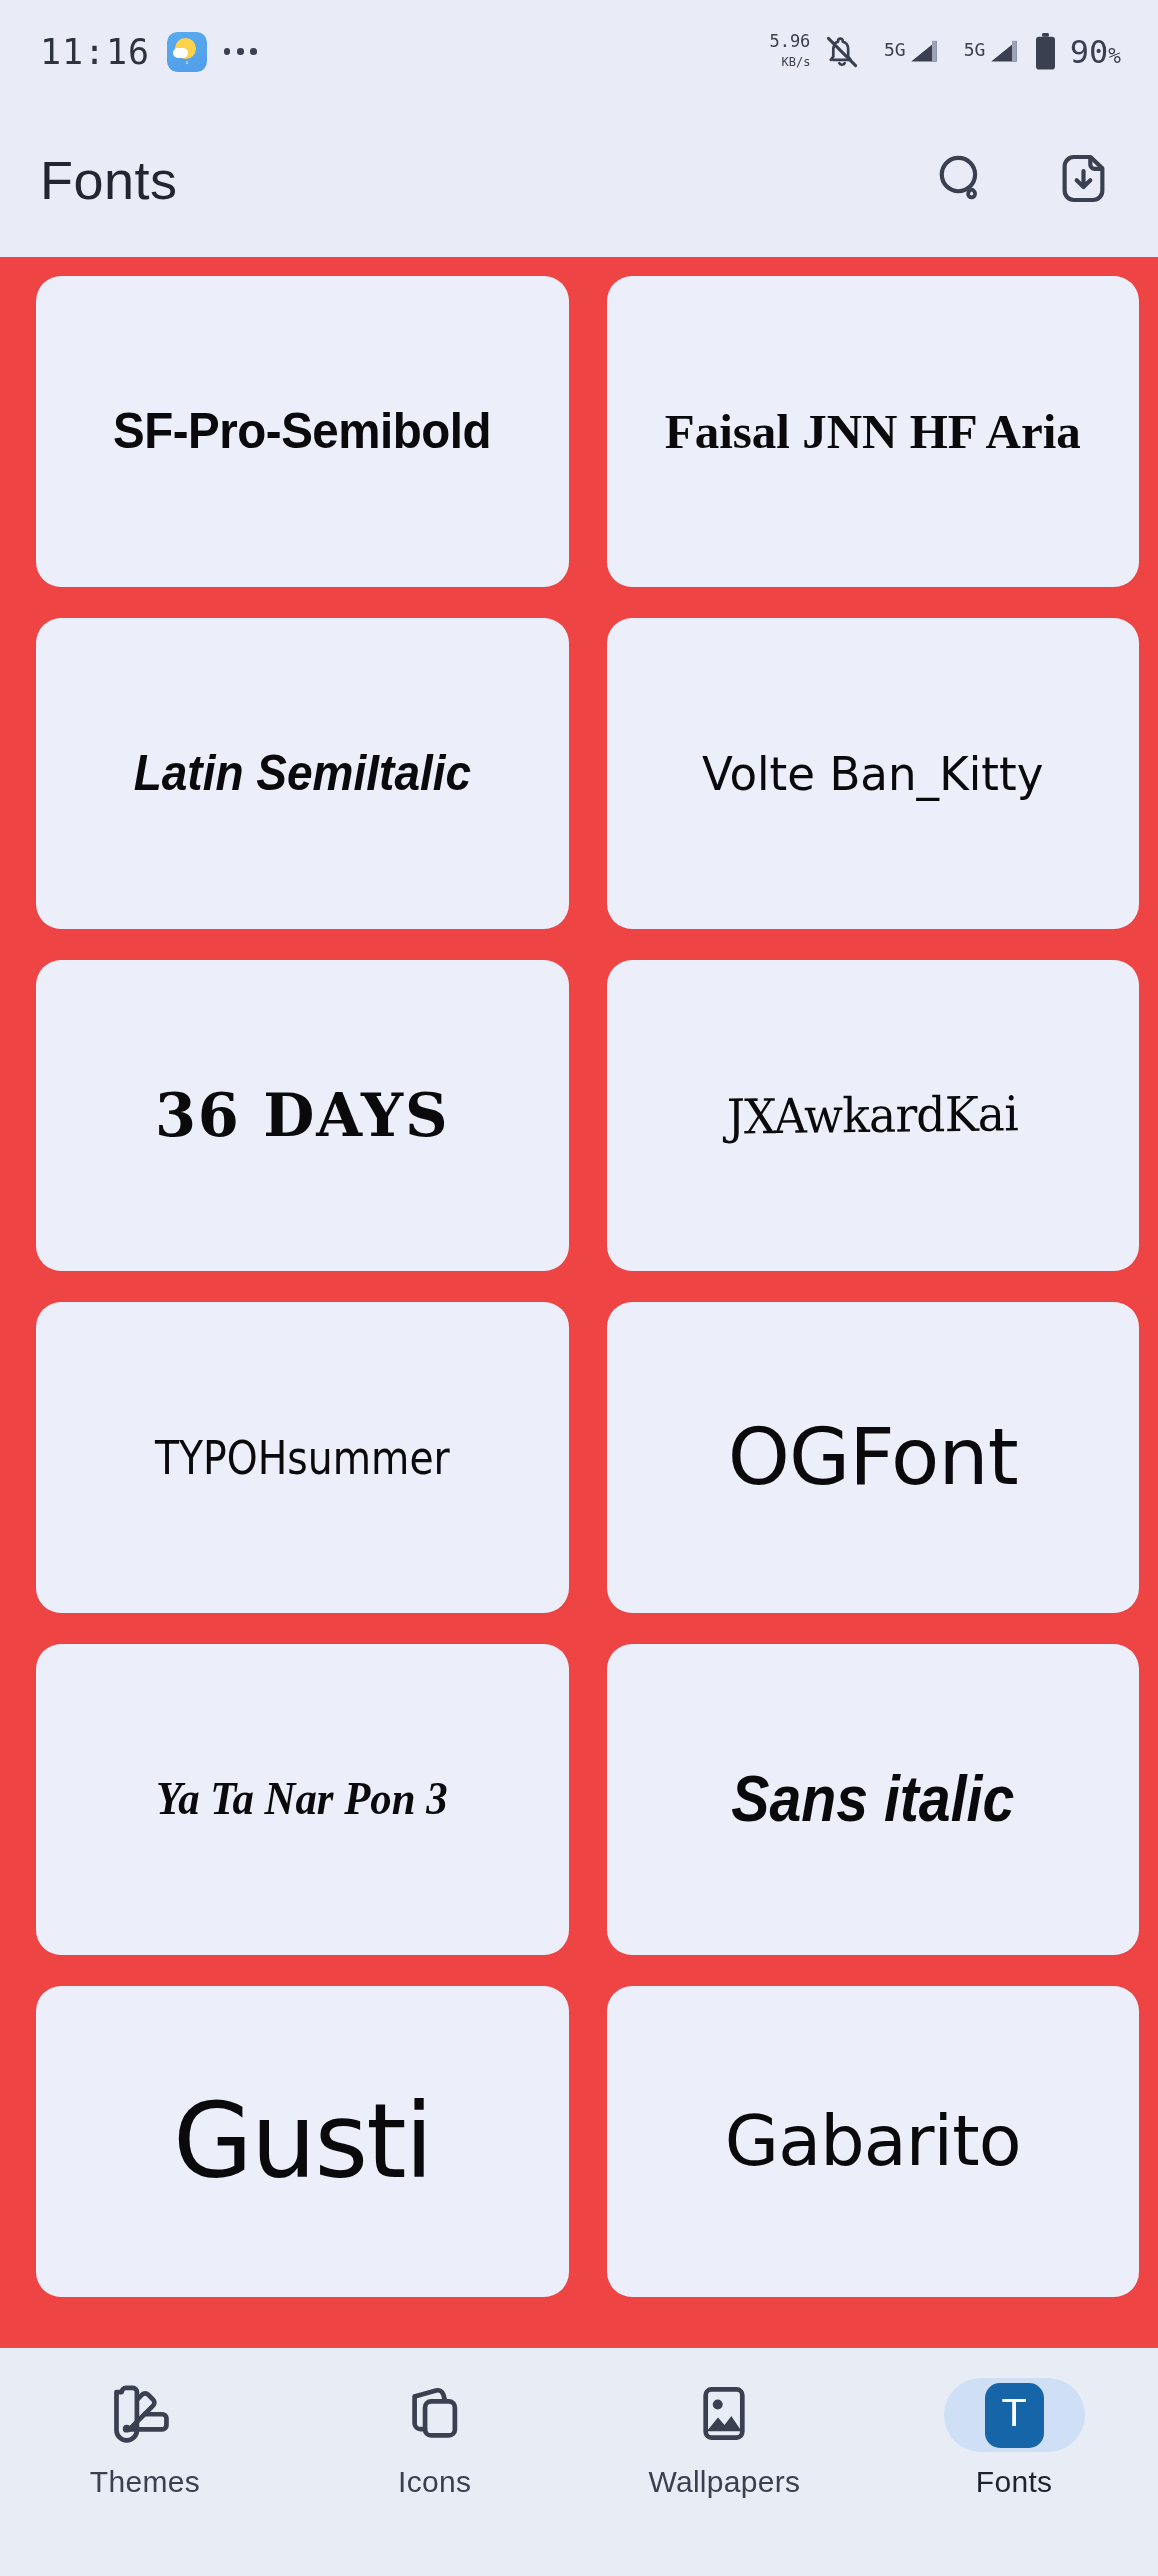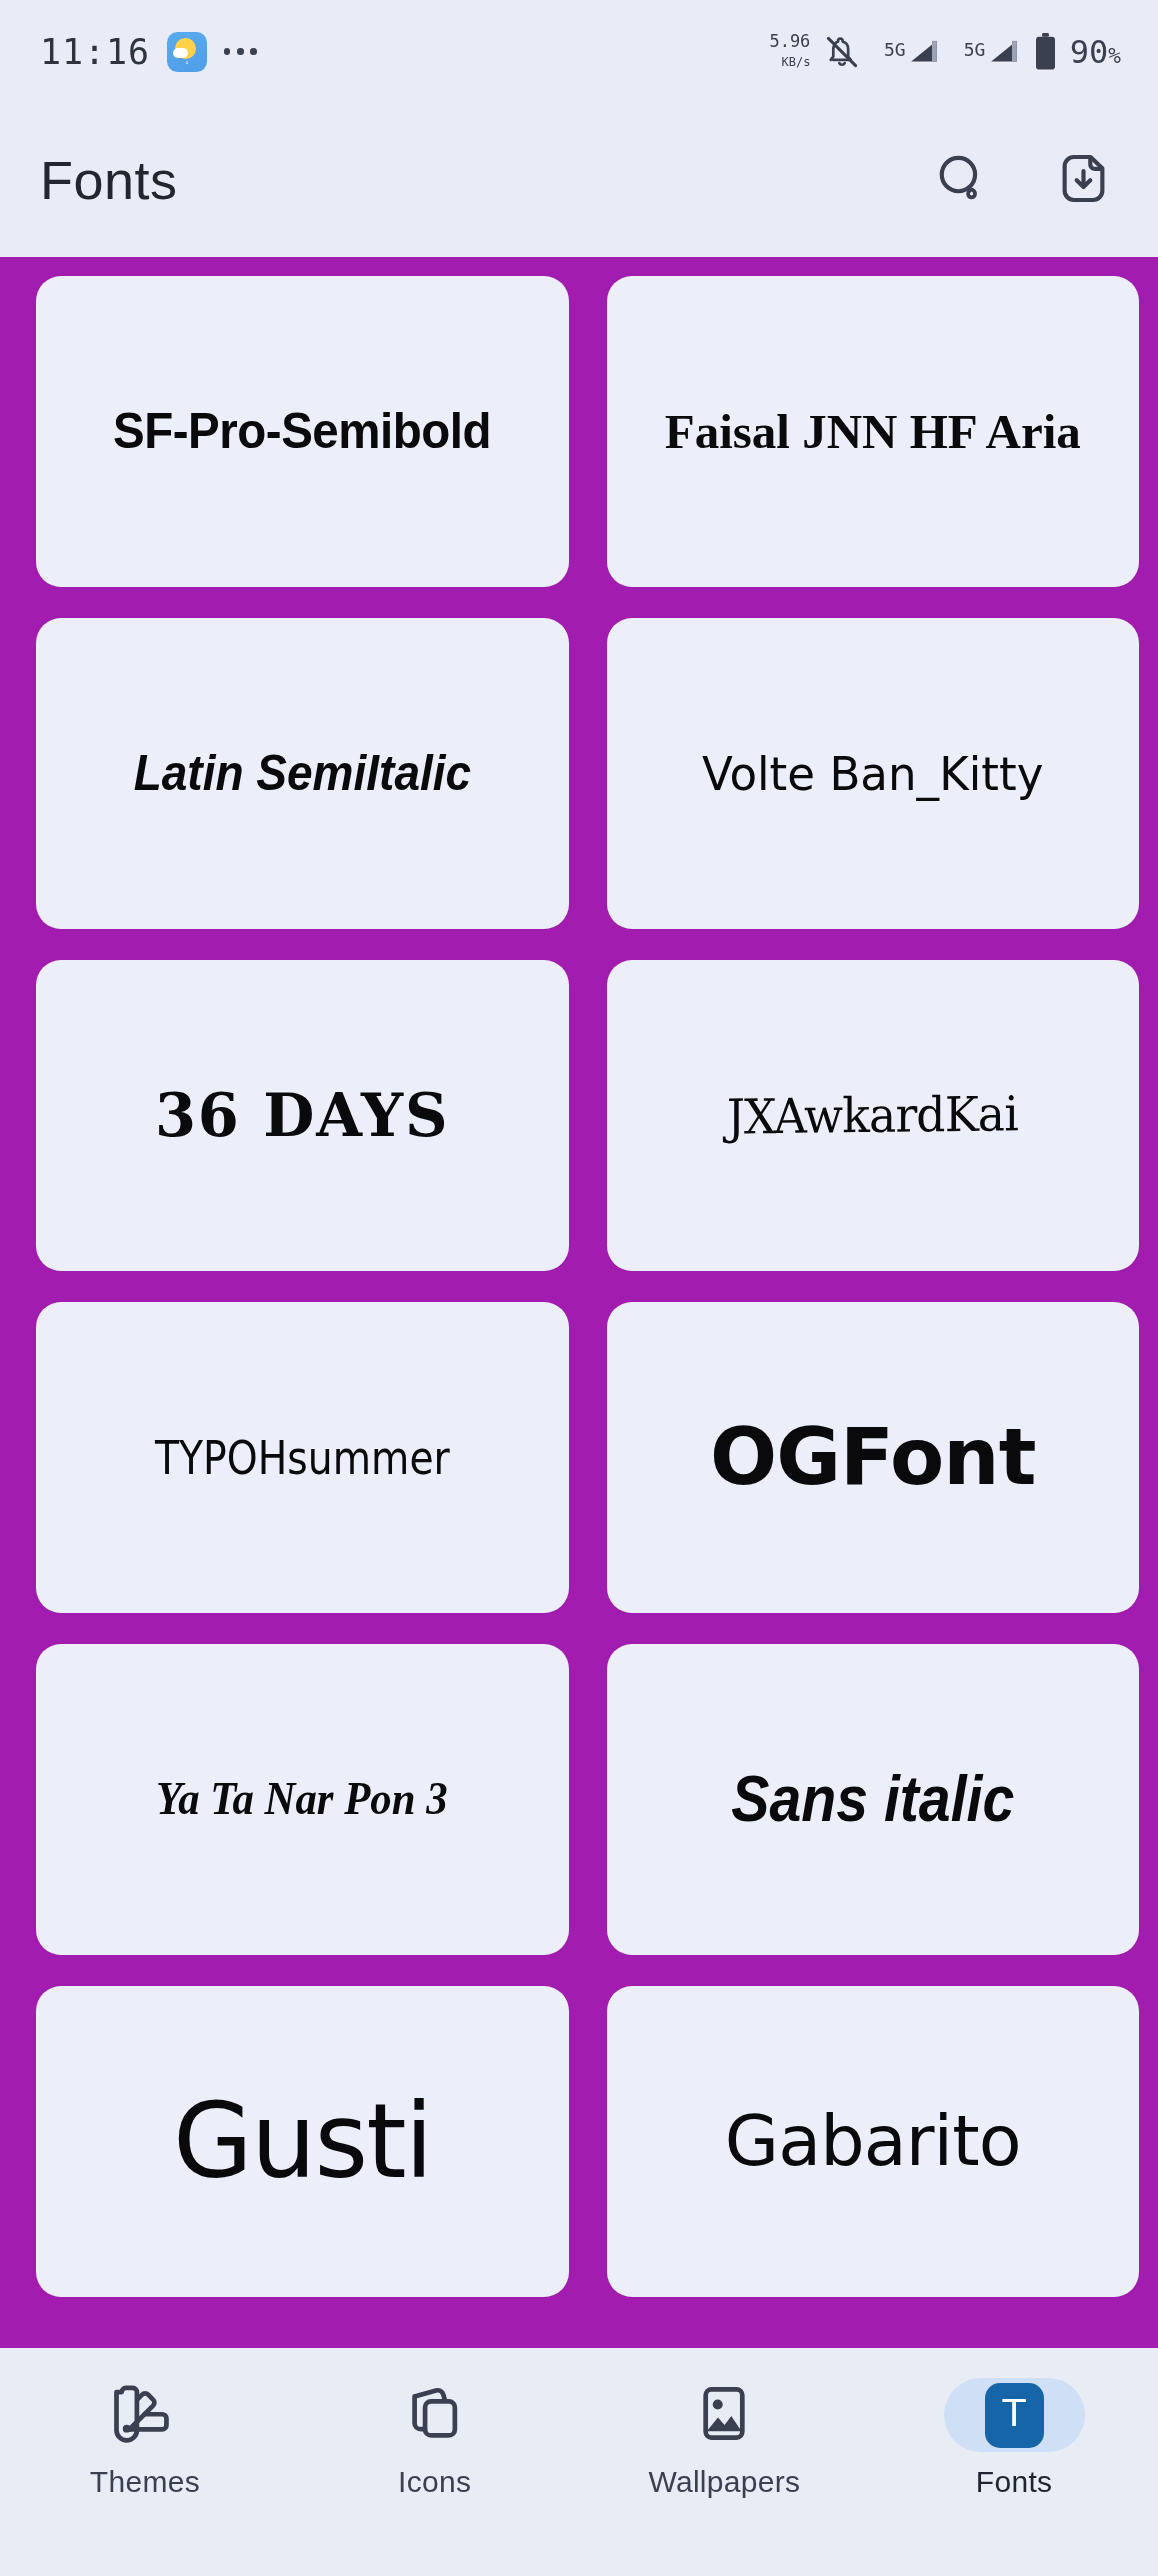--- a/index.html
+++ b/index.html
@@ -115,21 +115,21 @@
   .header-actions { display:flex; align-items:center; gap:63px; }
   .hdr-btn {
     width:59px; height:59px;
     display:flex; align-items:center; justify-content:center;
     cursor:pointer;
   }
 
   
   .grid-wrap {
     flex:1 1 auto;
-    background:#a21caf;
+    background:#ef4444;
     padding:19px 20px 0 36px;
     overflow:hidden;
   }
   .grid {
     display:grid;
     grid-template-columns:1fr 1fr;
     column-gap:38px;
     row-gap:31px;
   }
   .font-card {
@@ -152,21 +152,21 @@
   }
 
   
   .s-sfpro      { font-family:"Liberation Sans", sans-serif; font-weight:bold; font-size:50px; letter-spacing:-0.5px; transform:scaleX(0.95); }
   .s-faisal     { font-family:"Liberation Serif", serif; font-weight:bold; font-size:49px; }
   .s-latin      { font-family:"Liberation Sans", sans-serif; font-weight:bold; font-style:italic; font-size:50px; transform:scaleX(0.92); }
   .s-volte      { font-family:"DejaVu Sans", sans-serif; font-size:47px; font-weight:500; transform:scaleX(0.96); }
   .s-36days     { font-family:"DejaVu Serif", serif; font-weight:bold; font-size:59px; letter-spacing:1.9px; }
   .s-jx         { font-family:"DejaVu Serif", serif; font-size:48px; letter-spacing:-0.9px; transform:scaleX(0.95) skewY(-0.6deg); }
   .s-typoh      { font-family:"DejaVu Sans Condensed","DejaVu Sans", sans-serif; font-size:47px; font-weight:400; transform:scaleX(0.93); }
-  .s-ogfont     { font-family:"DejaVu Sans", sans-serif; font-size:79px; font-weight:700; letter-spacing:-0.9px; }
+  .s-ogfont     { font-family:"DejaVu Sans", sans-serif; font-size:79px; font-weight:400; letter-spacing:-0.9px; }
   .s-yatanar    { font-family:"Liberation Serif", serif; font-style:italic; font-weight:bold; font-size:46px; transform:scaleX(0.93); }
   .s-sansital   { font-family:"Liberation Sans", sans-serif; font-style:italic; font-weight:bold; font-size:65px; transform:scaleX(0.88); }
   .s-gabarito   { font-family:"DejaVu Sans", sans-serif; font-size:70px; font-weight:400; letter-spacing:-0.9px; }
   .s-gusti      { font-family:"DejaVu Sans", sans-serif; font-size:103px; font-weight:400; letter-spacing:-1.9px; }
 
   
   .bottomnav {
     height:228px;
     background:#e8edf5;
     display:flex;

